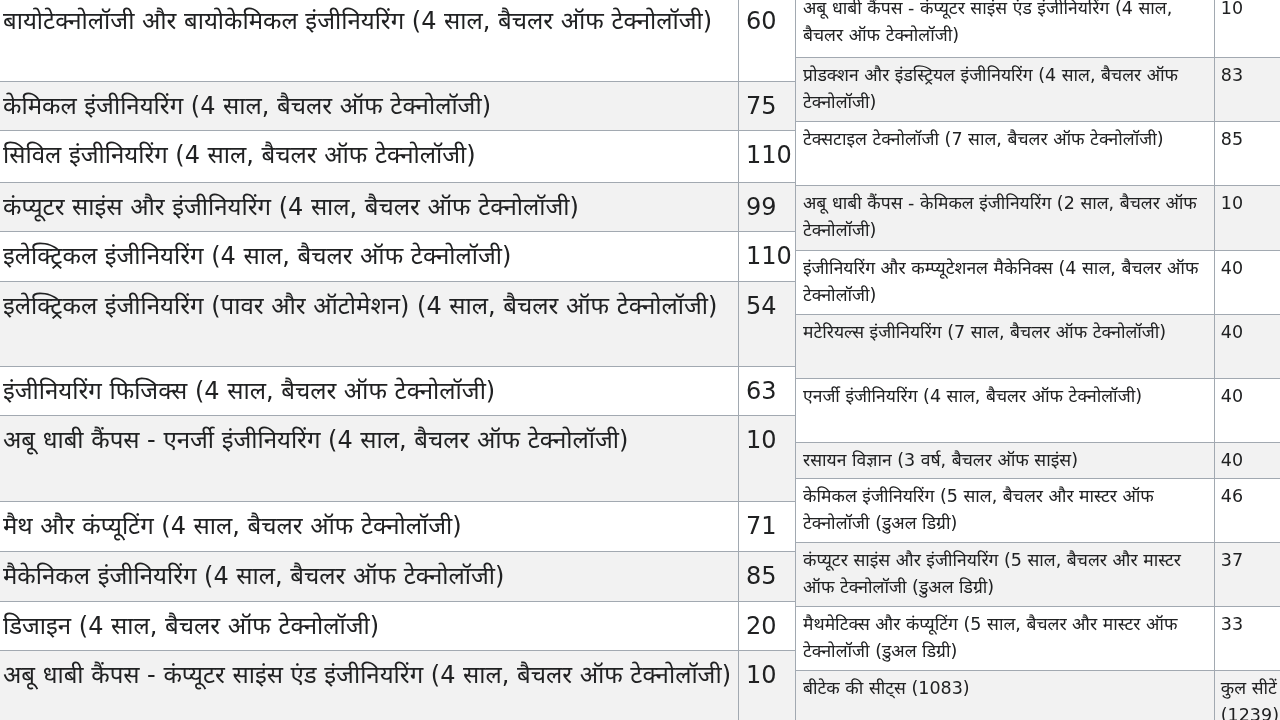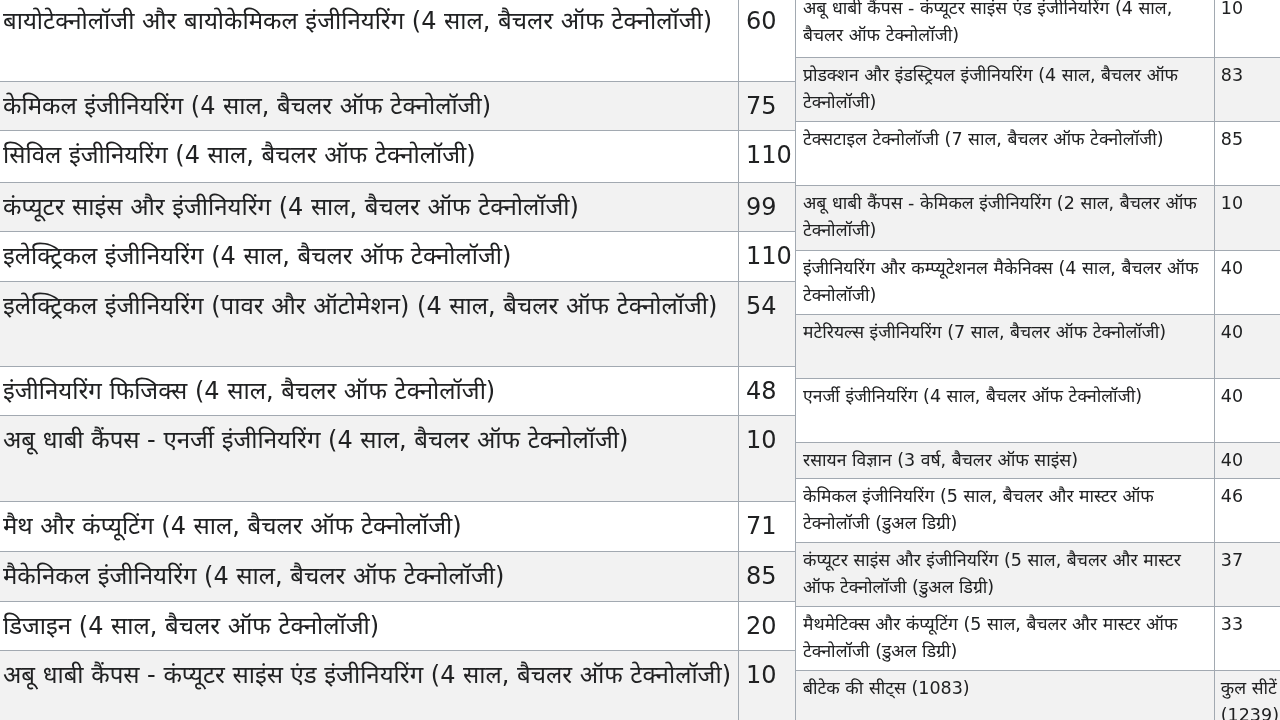--- a/index.html
+++ b/index.html
@@ -99,21 +99,21 @@
     <tr>
       <td class="name" style="height:40px">इलेक्ट्रिकल इंजीनियरिंग (4 साल, बैचलर ऑफ टेक्नोलॉजी)</td>
       <td class="num">110</td>
     </tr>
     <tr>
       <td class="name" style="height:75px">इलेक्ट्रिकल इंजीनियरिंग (पावर और ऑटोमेशन) (4 साल, बैचलर ऑफ टेक्नोलॉजी)</td>
       <td class="num">54</td>
     </tr>
     <tr>
       <td class="name" style="height:39px">इंजीनियरिंग फिजिक्स (4 साल, बैचलर ऑफ टेक्नोलॉजी)</td>
-      <td class="num">48</td>
+      <td class="num">63</td>
     </tr>
     <tr>
       <td class="name" style="height:76px">अबू धाबी कैंपस - एनर्जी इंजीनियरिंग (4 साल, बैचलर ऑफ टेक्नोलॉजी)</td>
       <td class="num">10</td>
     </tr>
     <tr>
       <td class="name" style="height:40px">मैथ और कंप्यूटिंग (4 साल, बैचलर ऑफ टेक्नोलॉजी)</td>
       <td class="num">71</td>
     </tr>
     <tr>

